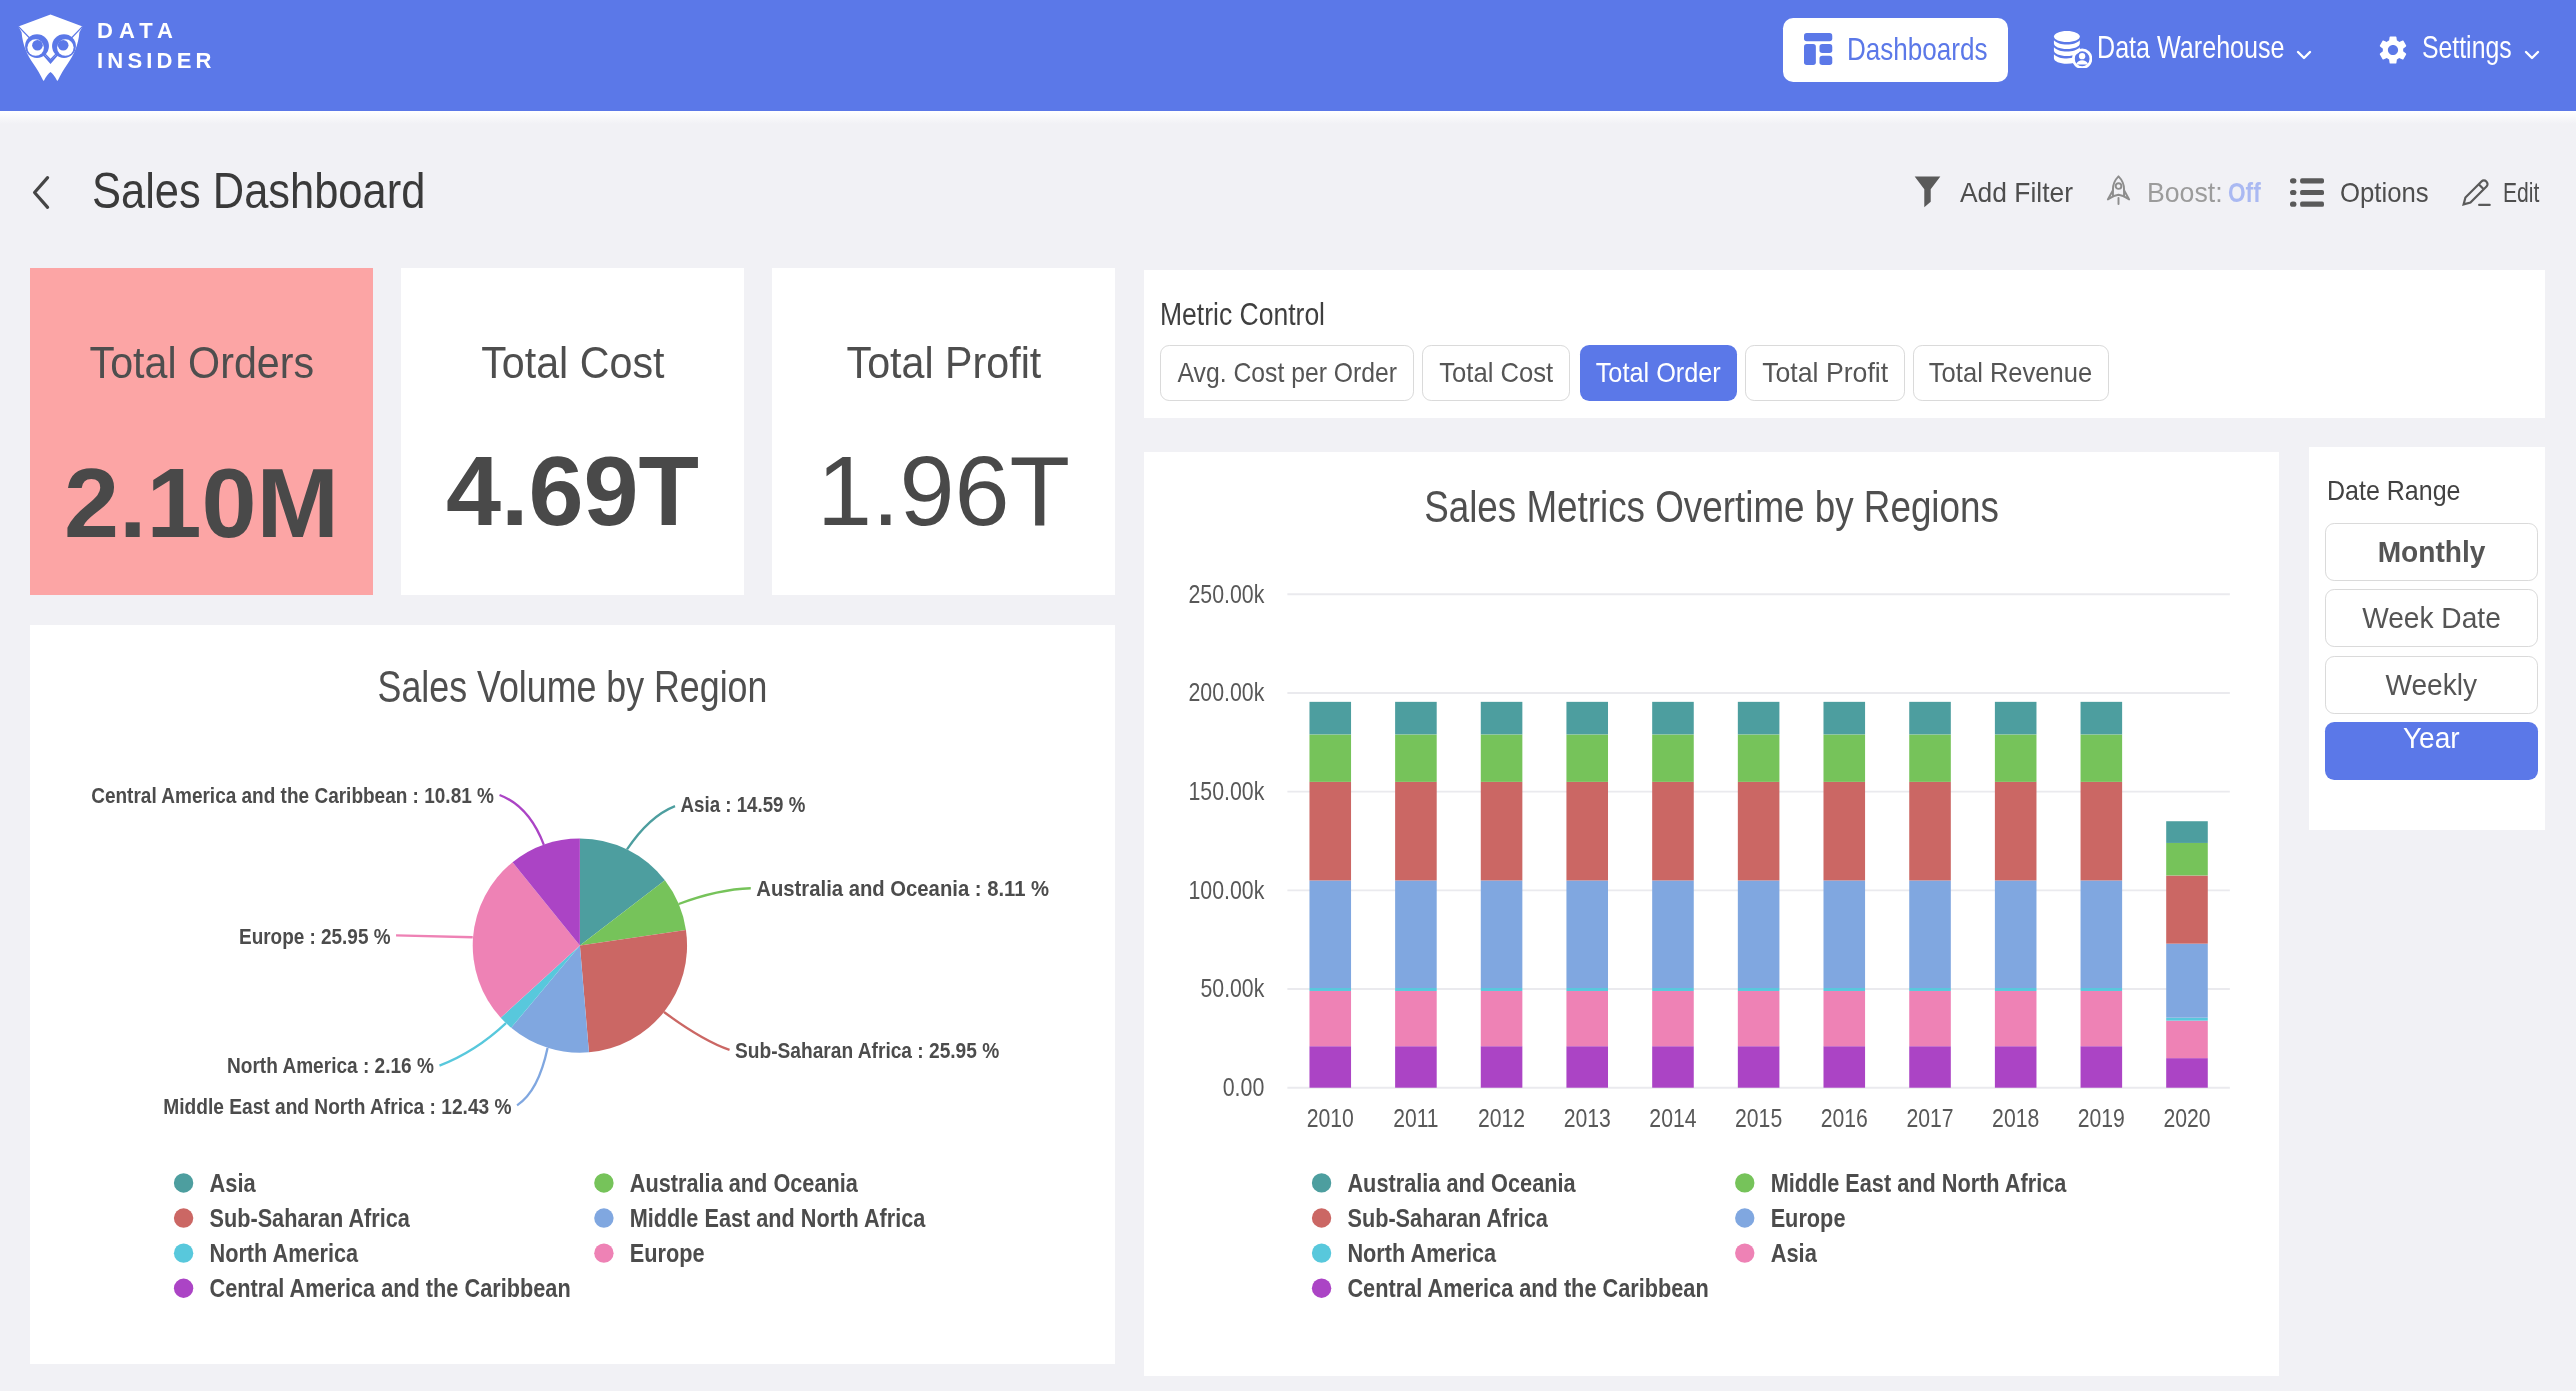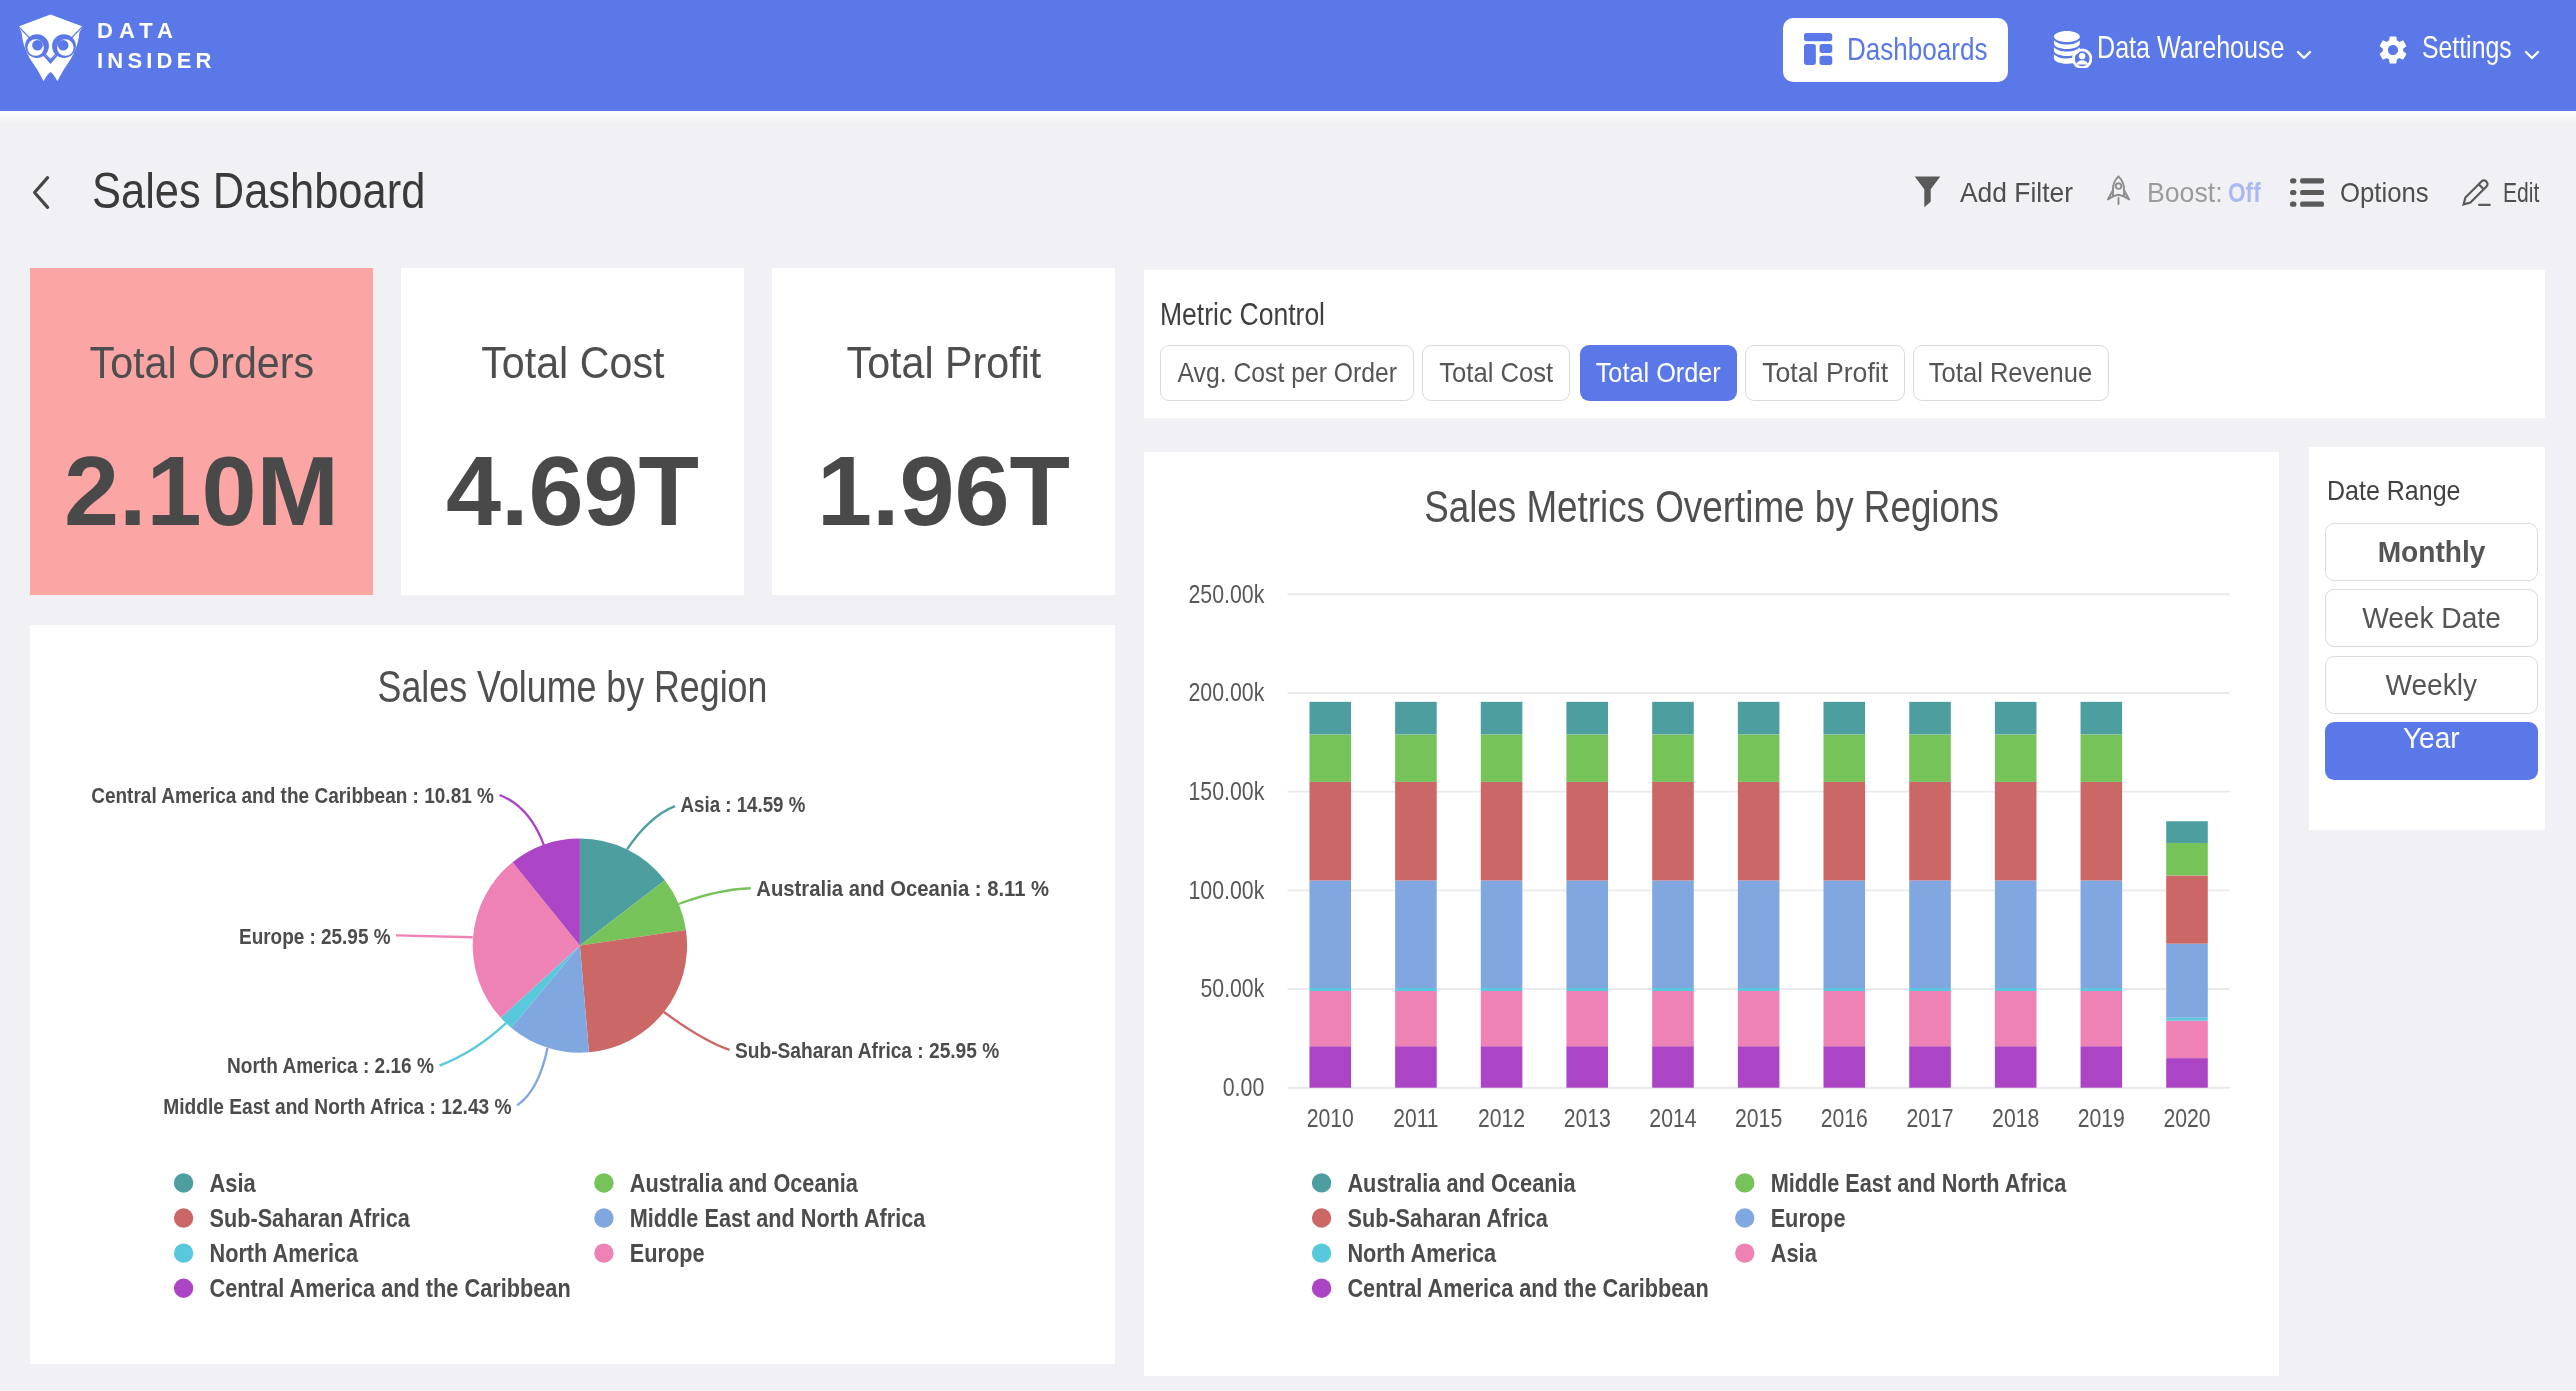--- a/index.html
+++ b/index.html
@@ -82,29 +82,29 @@
 <div style="position:absolute;left:2459px;top:176px;"><svg width="33" height="33" viewBox="0 0 36 36">
       <g fill="none" stroke="#5a5a5a" stroke-width="2.4">
 <path d="M5 31 L7 23.5 L24.5 6 C26 4.5 28.3 4.5 29.8 6 L30 6.2 C31.5 7.7 31.5 10 30 11.5 L12.5 29 Z"></path>
 <path d="M21.5 9 L27 14.5"></path>
         <path d="M22 31.5 L33.5 31.5" stroke-linecap="round"></path>
       </g>
     </svg></div>
 <div style="position:absolute;left:2503px;top:179px;font-size:28px;color:#4e4e4e;line-height:28px;transform:scaleX(0.7543);transform-origin:left top;white-space:nowrap;">Edit</div>
 <div style="position:absolute;left:30px;top:268px;width:343px;height:327px;background:#fca5a5;">
 <div style="position:absolute;top:73px;left:0;width:100%;text-align:center;font-size:44px;color:#4e4e4e;line-height:44px;"><span style="display:inline-block;transform:scaleX(0.9369);transform-origin:center;white-space:nowrap;">Total Orders</span></div>
-<div style="position:absolute;top:173px;left:0;width:100%;text-align:center;font-size:99px;font-weight:bold;color:#494949;line-height:99px;"><span style="display:inline-block;transform:scaleX(1);transform-origin:center;white-space:nowrap;">2.10M</span></div>
+<div style="position:absolute;top:173px;left:0;width:100%;text-align:center;font-size:99px;font-weight:bold;color:#494949;line-height:99px;"><span style="display:inline-block;transform:scaleX(1);transform-origin:center;white-space:nowrap;margin-top:12px;">2.10M</span></div>
 </div>
 <div style="position:absolute;left:401px;top:268px;width:343px;height:327px;background:#fff;">
 <div style="position:absolute;top:73px;left:0;width:100%;text-align:center;font-size:44px;color:#4e4e4e;line-height:44px;"><span style="display:inline-block;transform:scaleX(0.9369);transform-origin:center;white-space:nowrap;">Total Cost</span></div>
 <div style="position:absolute;top:173px;left:0;width:100%;text-align:center;font-size:99px;font-weight:bold;color:#494949;line-height:99px;"><span style="display:inline-block;transform:scaleX(1);transform-origin:center;white-space:nowrap;">4.69T</span></div>
 </div>
 <div style="position:absolute;left:772px;top:268px;width:343px;height:327px;background:#fff;">
 <div style="position:absolute;top:73px;left:0;width:100%;text-align:center;font-size:44px;color:#4e4e4e;line-height:44px;"><span style="display:inline-block;transform:scaleX(0.9369);transform-origin:center;white-space:nowrap;">Total Profit</span></div>
-<div style="position:absolute;top:173px;left:0;width:100%;text-align:center;font-size:99px;font-weight:bold;color:#494949;line-height:99px;"><span style="display:inline-block;transform:scaleX(1);transform-origin:center;white-space:nowrap;">1.96T</span></div>
+<div style="position:absolute;top:173px;left:0;width:100%;text-align:center;font-size:99px;font-weight:normal;color:#494949;line-height:99px;"><span style="display:inline-block;transform:scaleX(1);transform-origin:center;white-space:nowrap;">1.96T</span></div>
 </div>
 <div style="position:absolute;left:30px;top:625px;width:1085px;height:739px;background:#fff;"><svg width="1085" height="739" viewBox="0 0 1174 800" font-family="Liberation Sans, sans-serif">
 <text x="587" y="83" text-anchor="middle" font-size="48" fill="#4f4f4f" textLength="422" lengthAdjust="spacingAndGlyphs">Sales Volume by Region</text>
 <path d="M595 347 L595.00 231.00 A116 116 0 0 1 687.06 276.42 Z" fill="#4d9e9f"></path>
       <path d="M595 347 L687.06 276.42 A116 116 0 0 1 709.79 330.29 Z" fill="#76c35a"></path>
       <path d="M595 347 L709.79 330.29 A116 116 0 0 1 604.83 462.58 Z" fill="#cb6764"></path>
       <path d="M595 347 L604.83 462.58 A116 116 0 0 1 520.61 436.01 Z" fill="#80a7e0"></path>
       <path d="M595 347 L520.61 436.01 A116 116 0 0 1 509.25 425.12 Z" fill="#58c8dc"></path>
       <path d="M595 347 L509.25 425.12 A116 116 0 0 1 522.13 256.74 Z" fill="#ee82b5"></path>
       <path d="M595 347 L522.13 256.74 A116 116 0 0 1 595.00 231.00 Z" fill="#ab44c5"></path>

